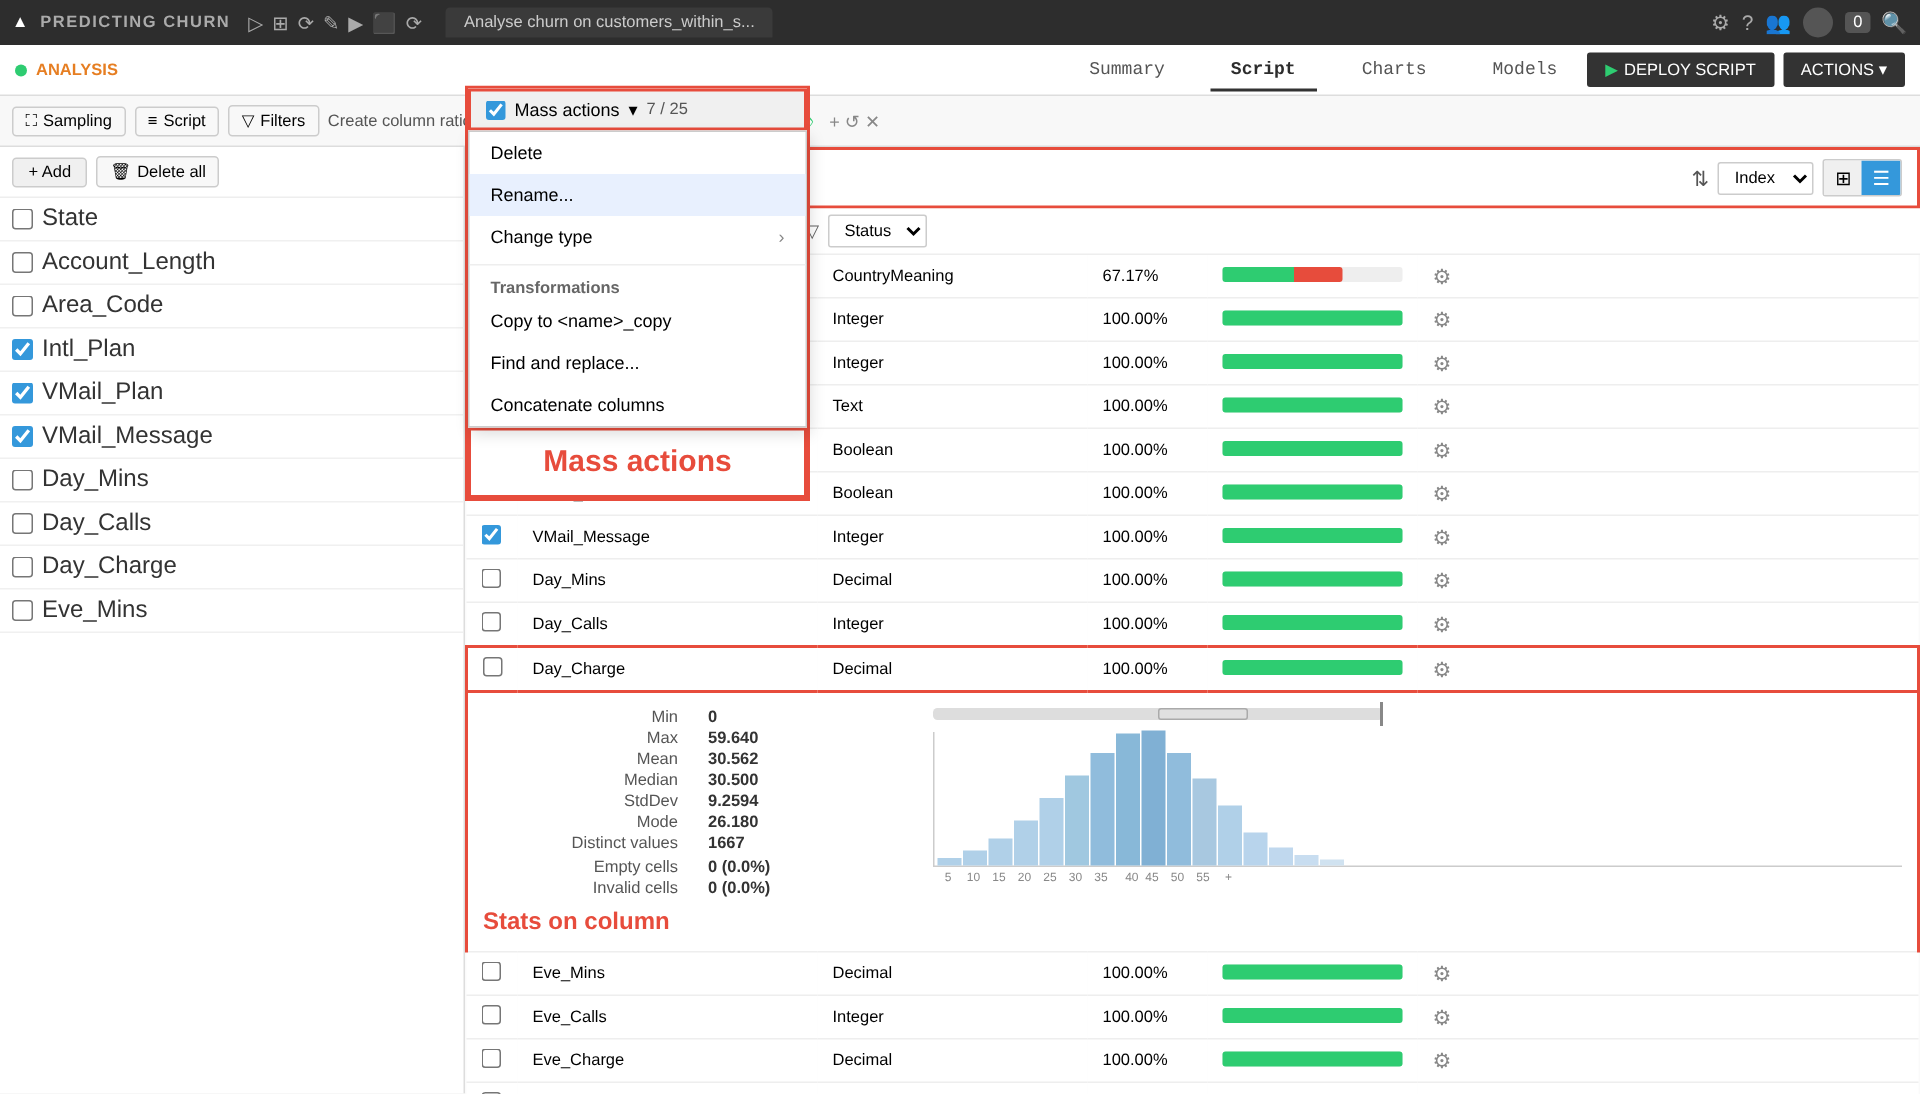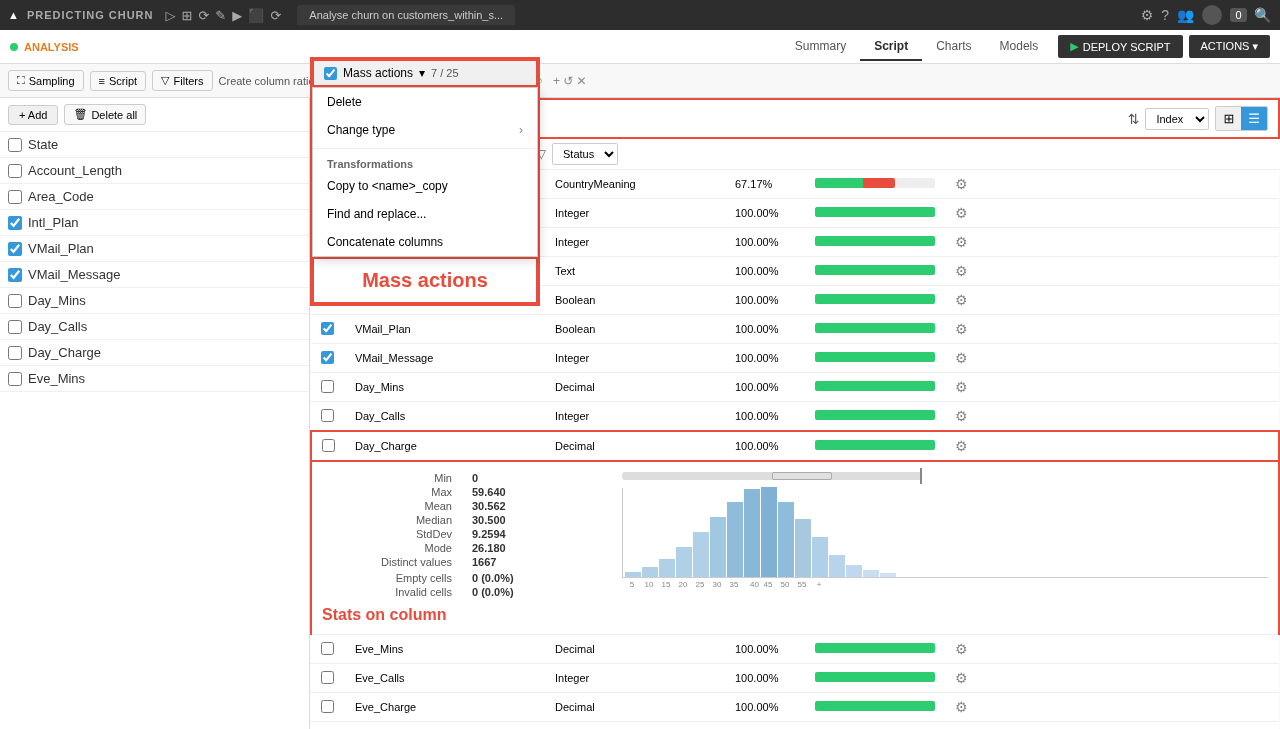--- a/index.html
+++ b/index.html
@@ -21,21 +21,21 @@
     .user-badge { background: #555; color: #fff; border-radius: 50%; width: 20px; height: 20px; display: flex; align-items: center; justify-content: center; font-size: 10px; }
     .notif-badge { background: #555; color: #fff; padding: 1px 5px; border-radius: 3px; font-size: 11px; }
 
     
     .second-bar {
       display: flex; align-items: center; height: 34px;
       background: #fff; border-bottom: 1px solid #ddd; padding: 0 10px; gap: 6px;
     }
     .analysis-dot { width: 8px; height: 8px; background: #2ecc71; border-radius: 50%; }
     .analysis-label { color: #e67e22; font-size: 11px; font-weight: bold; }
-    .nav-tabs-right { display: flex; gap: 0; margin-left: auto; }
+    .nav-tabs-right { display: flex; gap: 16px; margin-left: auto; font-family: Liberation Mono, monospace; }
     .nav-tab { padding: 6px 14px; font-size: 12px; cursor: pointer; color: #555; border-bottom: 2px solid transparent; }
     .nav-tab.active { color: #2d2d2d; font-weight: bold; border-bottom: 2px solid #333; }
     .deploy-btn { background: #333; color: #fff; padding: 5px 12px; font-size: 11px; border: none; cursor: pointer; display: flex; align-items: center; gap: 4px; border-radius: 2px; }
     .deploy-btn .play-icon { color: #2ecc71; }
     .actions-btn { background: #333; color: #fff; padding: 5px 12px; font-size: 11px; border: none; cursor: pointer; border-radius: 2px; text-align: right; }
 
     
     .third-bar {
       display: flex; align-items: center; height: 34px;
       background: #f8f8f8; border-bottom: 1px solid #ddd; padding: 0 8px; gap: 6px;
@@ -54,21 +54,21 @@
       display: flex; flex-direction: column; overflow: hidden;
     }
     .left-panel-toolbar { display: flex; align-items: center; padding: 6px 8px; gap: 6px; border-bottom: 1px solid #eee; }
     .add-btn { background: #f0f0f0; border: 1px solid #ccc; padding: 3px 10px; border-radius: 3px; font-size: 11px; cursor: pointer; }
     .delete-all-btn { background: #f8f8f8; border: 1px solid #ccc; padding: 3px 8px; border-radius: 3px; font-size: 11px; cursor: pointer; display: flex; align-items: center; gap: 4px; }
 
     
     .column-list { flex: 1; overflow-y: auto; }
     .column-item { display: flex; align-items: center; padding: 5px 8px; border-bottom: 1px solid #f0f0f0; gap: 6px; }
     .col-checkbox { width: 14px; height: 14px; }
-    .col-name { font-size: 13px; color: #333; }
+    .col-name { font-size: 16px; color: #333; }
 
     
     .mass-actions-overlay {
       position: absolute; top: 57px; left: 310px; z-index: 100;
     }
     .mass-actions-header {
       display: flex; align-items: center; gap: 6px;
       background: #f0f0f0; border: 2px solid #e74c3c;
       padding: 5px 10px; font-size: 12px; cursor: pointer;
     }
@@ -521,20 +521,23 @@
     <div class="mass-actions-header">
       <input type="checkbox" checked="" style="accent-color: rgb(52, 152, 219);">
       <span>Mass actions</span>
       <span>▾</span>
       <span class="mass-actions-count">7 / 25</span>
     </div>
     <div class="mass-actions-menu">
       <div class="menu-item">
         <span>Delete</span>
       </div>
+      <div class="menu-item active">
+        <span>Rename...</span>
+      </div>
       <div class="menu-item">
         <span>Change type</span>
         <span class="chevron-right">›</span>
       </div>
       <div class="menu-separator"></div>
       <div class="menu-section-label">Transformations</div>
       <div class="menu-item">
         <span>Copy to &lt;name&gt;_copy</span>
       </div>
       <div class="menu-item">

